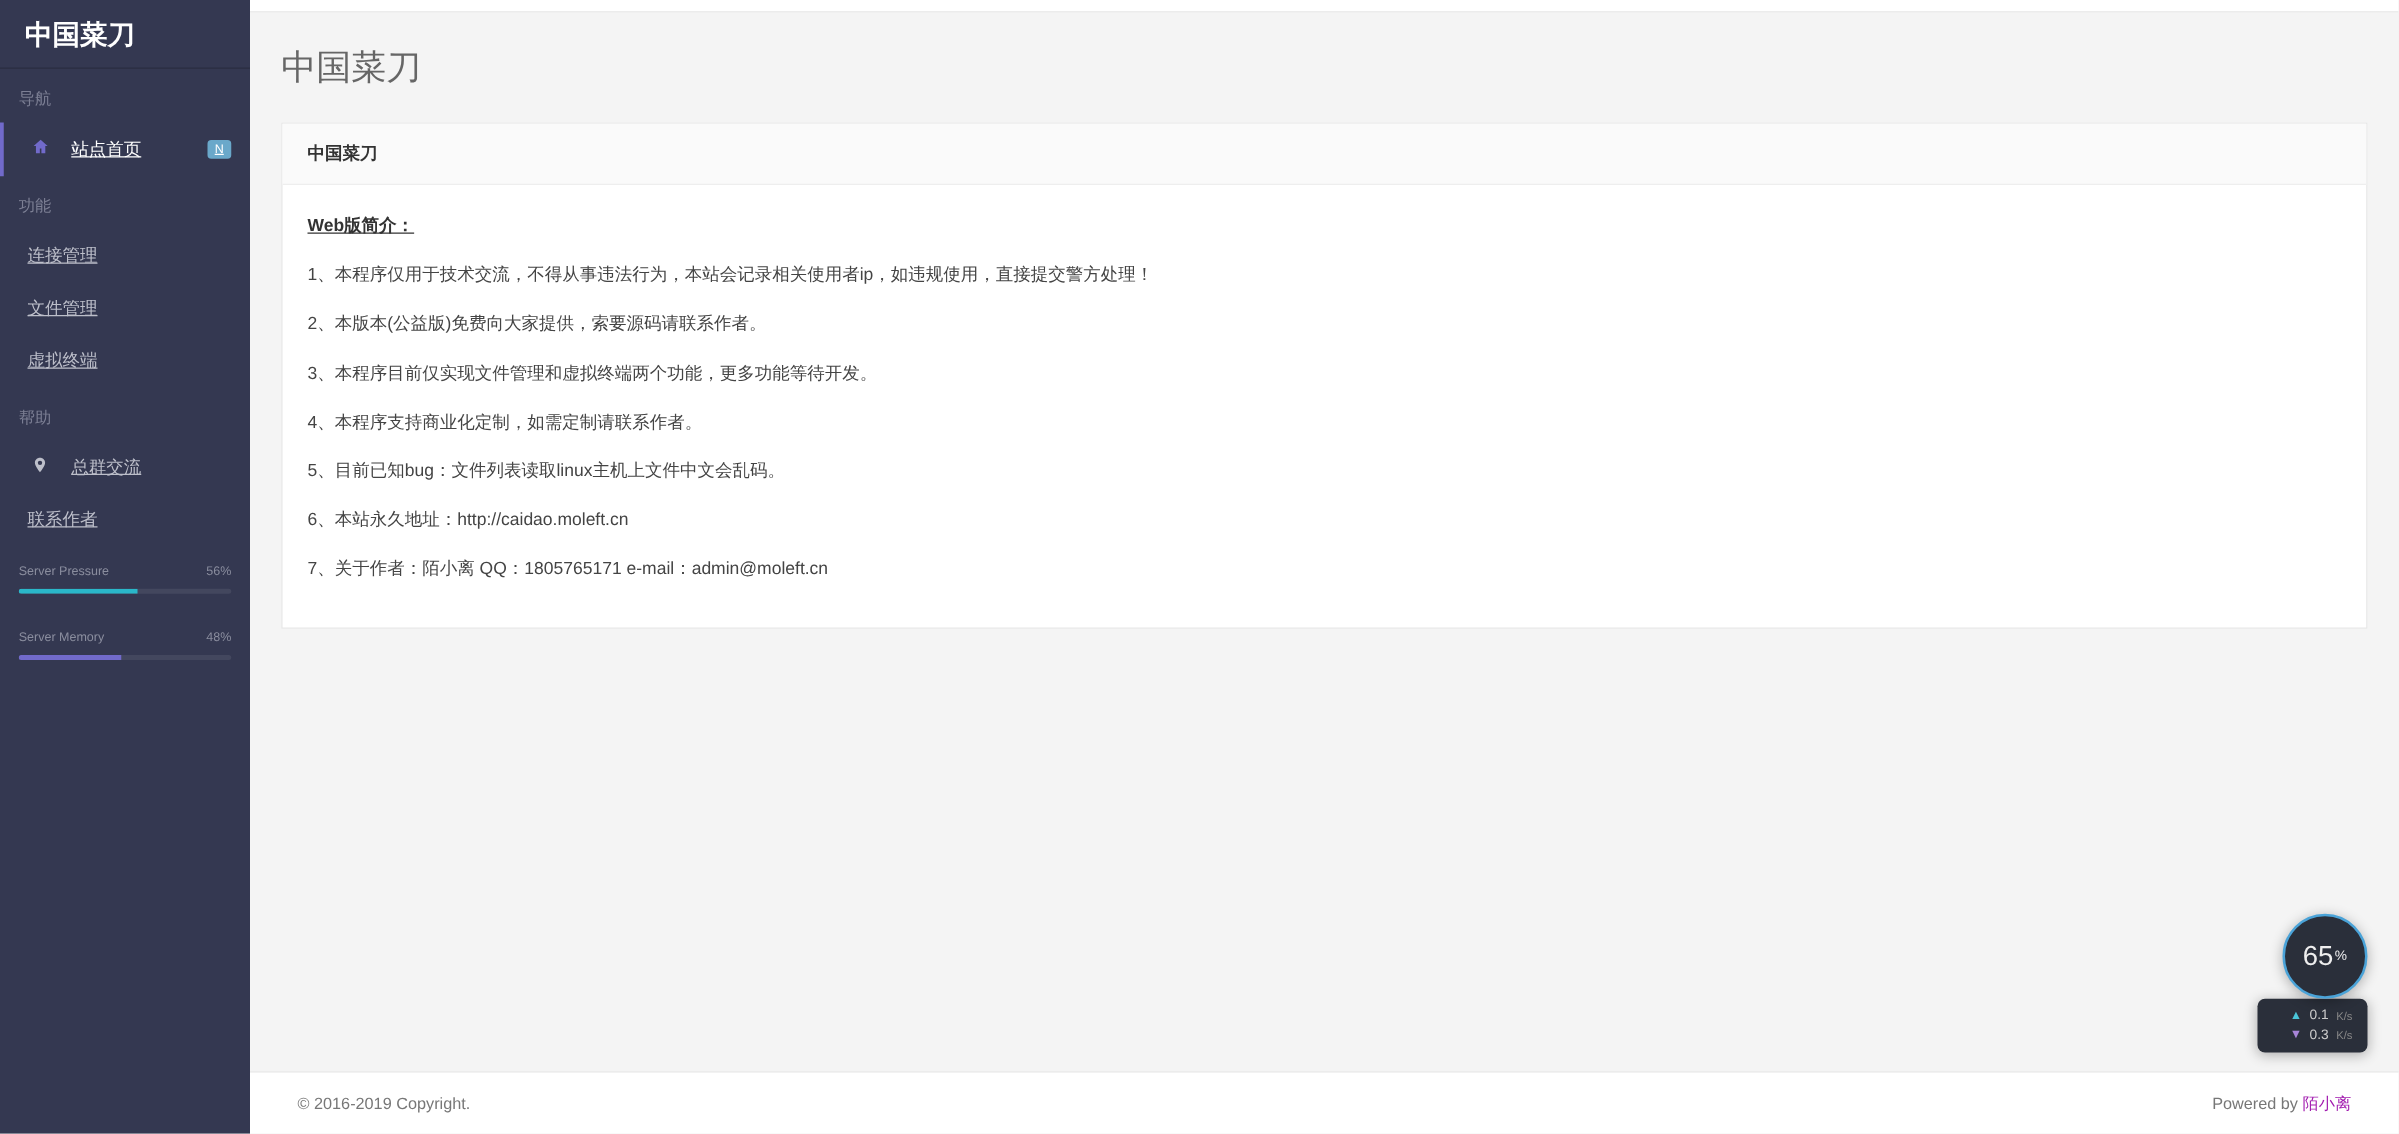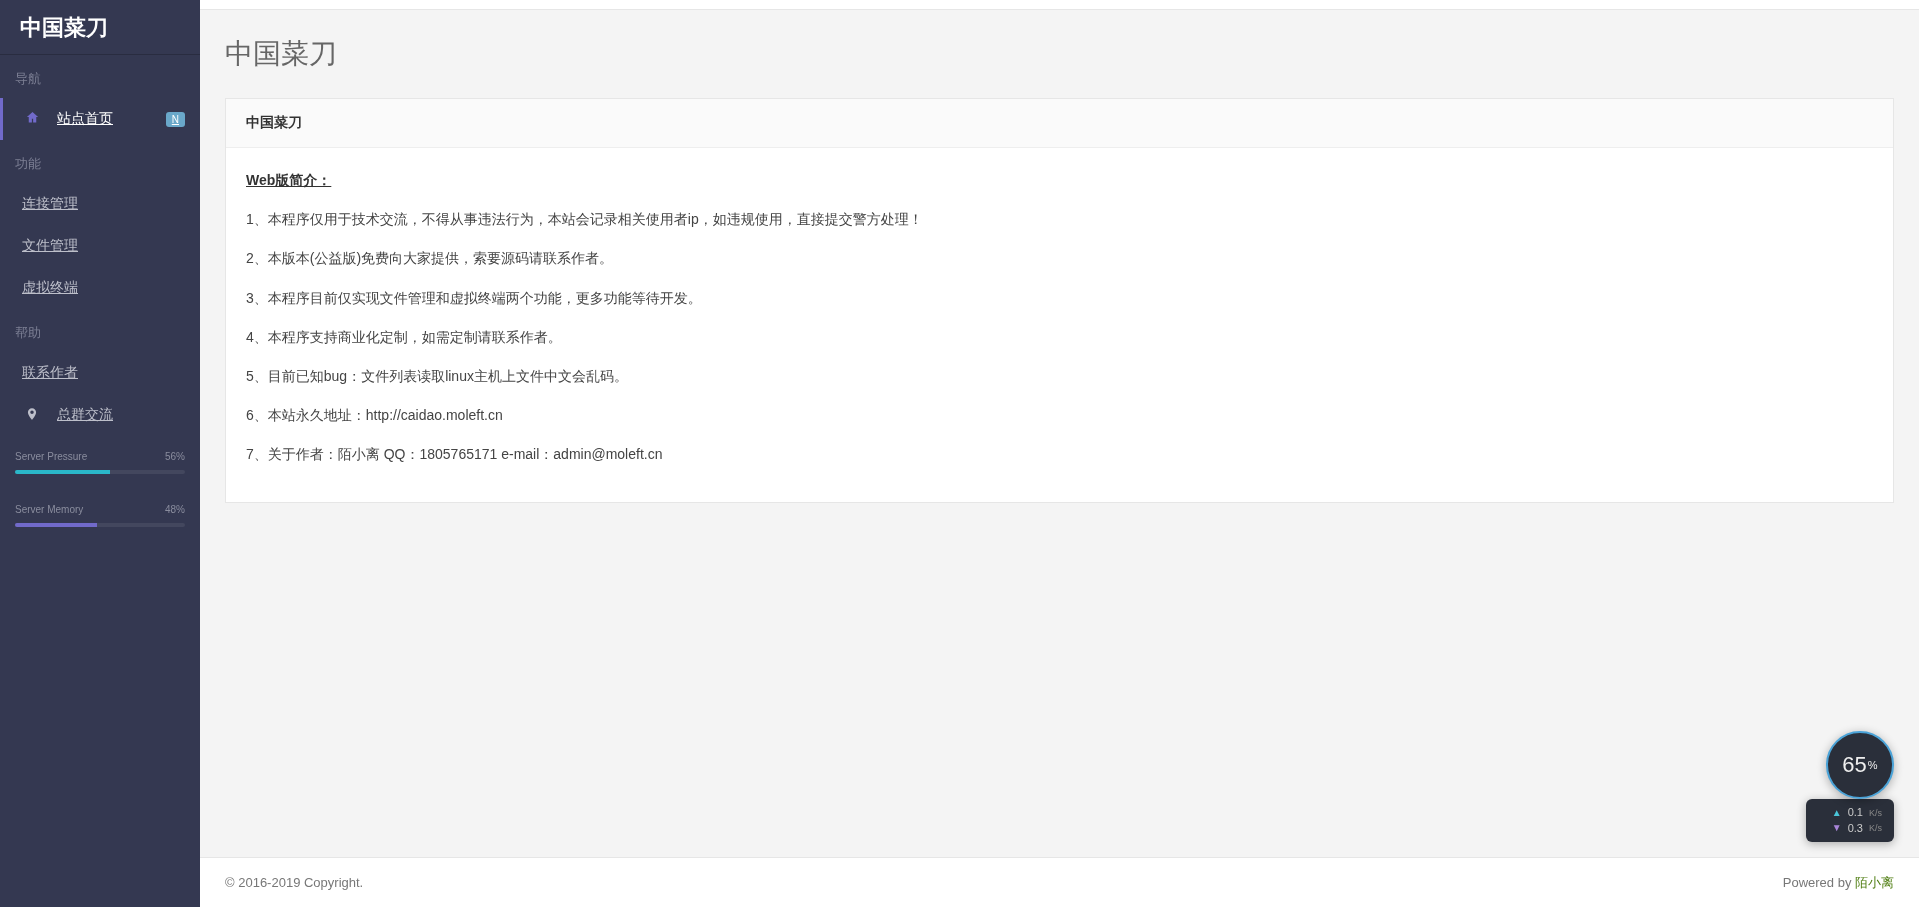--- a/index.html
+++ b/index.html
@@ -129,26 +129,26 @@
 .card-body strong { color: #333; text-decoration: underline; }
 .footer {
   position: absolute;
   left: 200px; right: 0; bottom: 0;
   height: 50px;
   background: #fff;
   border-top: 1px solid #e6e6e6;
   display: flex;
   align-items: center;
   justify-content: space-between;
-  padding: 0 25px;
+  padding: 0 38px;
   font-size: 13px;
   color: #777;
   gap: 32px;
 }
-.footer a { color: #4d7c0f; text-decoration: none; margin-top: 21px; }
+.footer a { color: #a21caf; text-decoration: none; margin-top: 21px; }
 .widget {
   position: absolute;
   right: 25px;
   bottom: 65px;
   display: flex;
   align-items: center;
   flex-direction: column;
 }
 .gauge {
   width: 68px; height: 68px;
@@ -208,29 +208,29 @@
       <span class="nav-label">文件管理</span>
     </div>
     <div class="nav-item">
       <span class="nav-label">虚拟终端</span>
     </div>
   </div>
 
   <div>
     <div class="nav-group-title">帮助</div>
     <div class="nav-item">
-      <span class="nav-label">联系作者</span>
-    </div>
-    <div class="nav-item">
       <span class="nav-icon">
         <svg width="14" height="14" viewBox="0 0 24 24" fill="#bdbfca">
             <path d="M12 2C8 2 5 5 5 9c0 5 7 13 7 13s7-8 7-13c0-4-3-7-7-7zm0 10a3 3 0 110-6 3 3 0 010 6z"></path>
           </svg>
       </span>
       <span class="nav-label">总群交流</span>
+    </div>
+    <div class="nav-item">
+      <span class="nav-label">联系作者</span>
     </div>
   </div>
 
   <div>
     <div class="metric">
       <div class="metric-row">
         <span>Server Pressure</span>
         <span>56%</span>
       </div>
       <div class="metric-bar">

